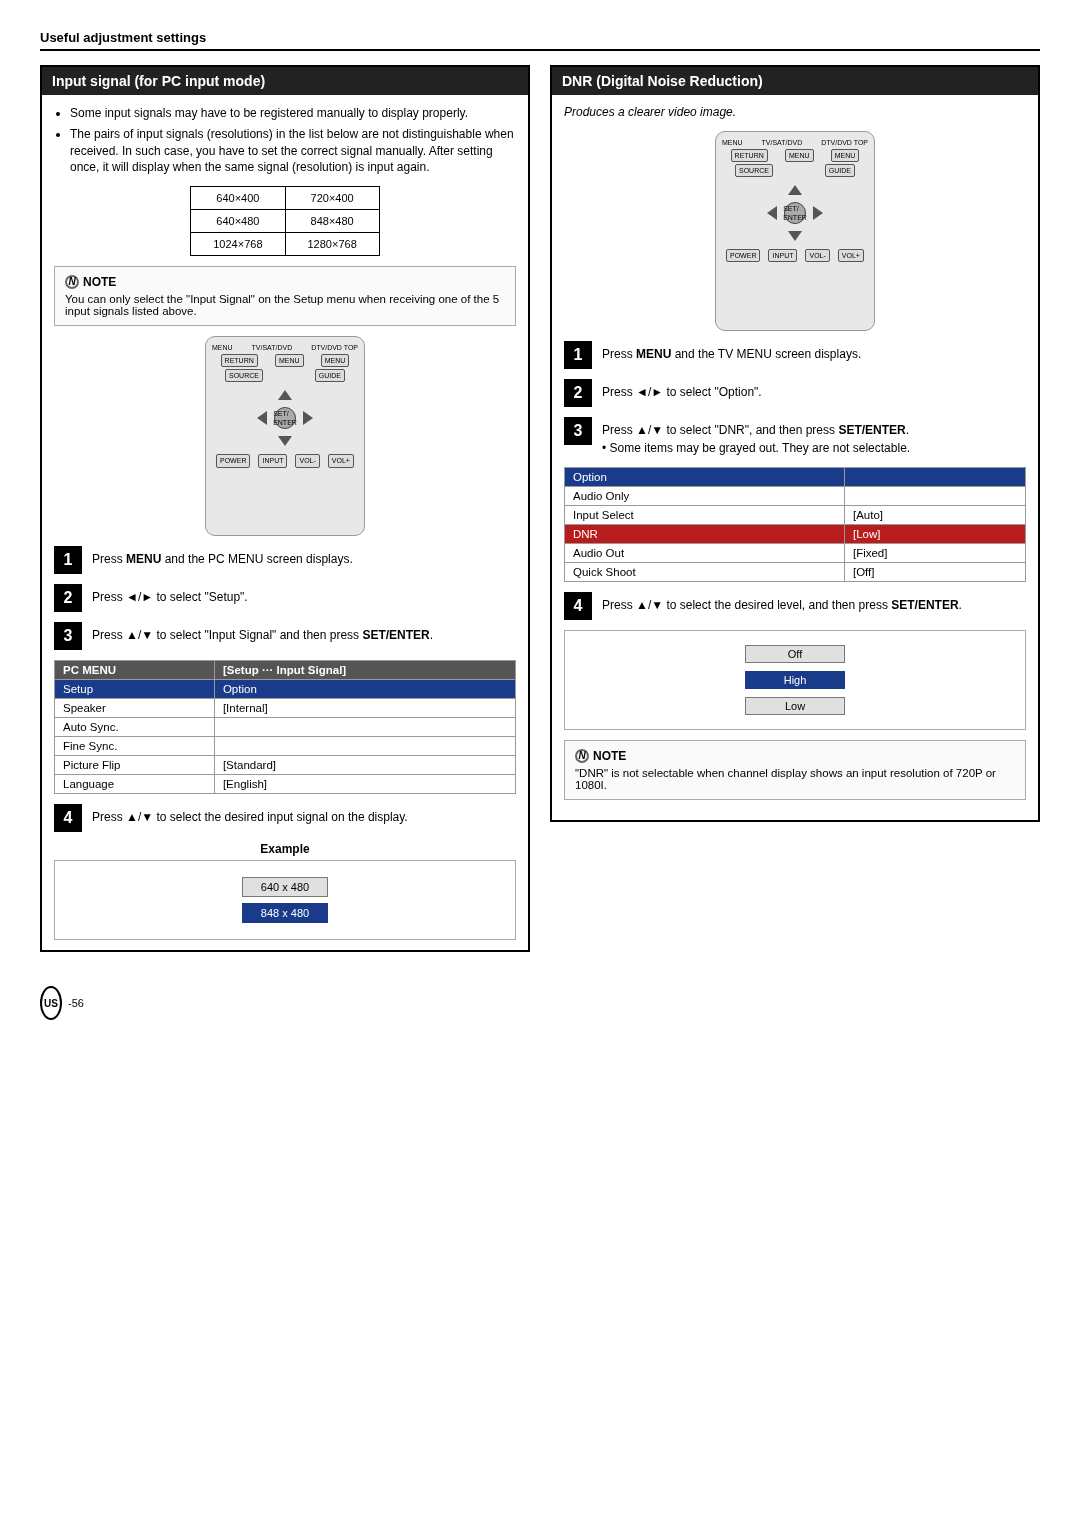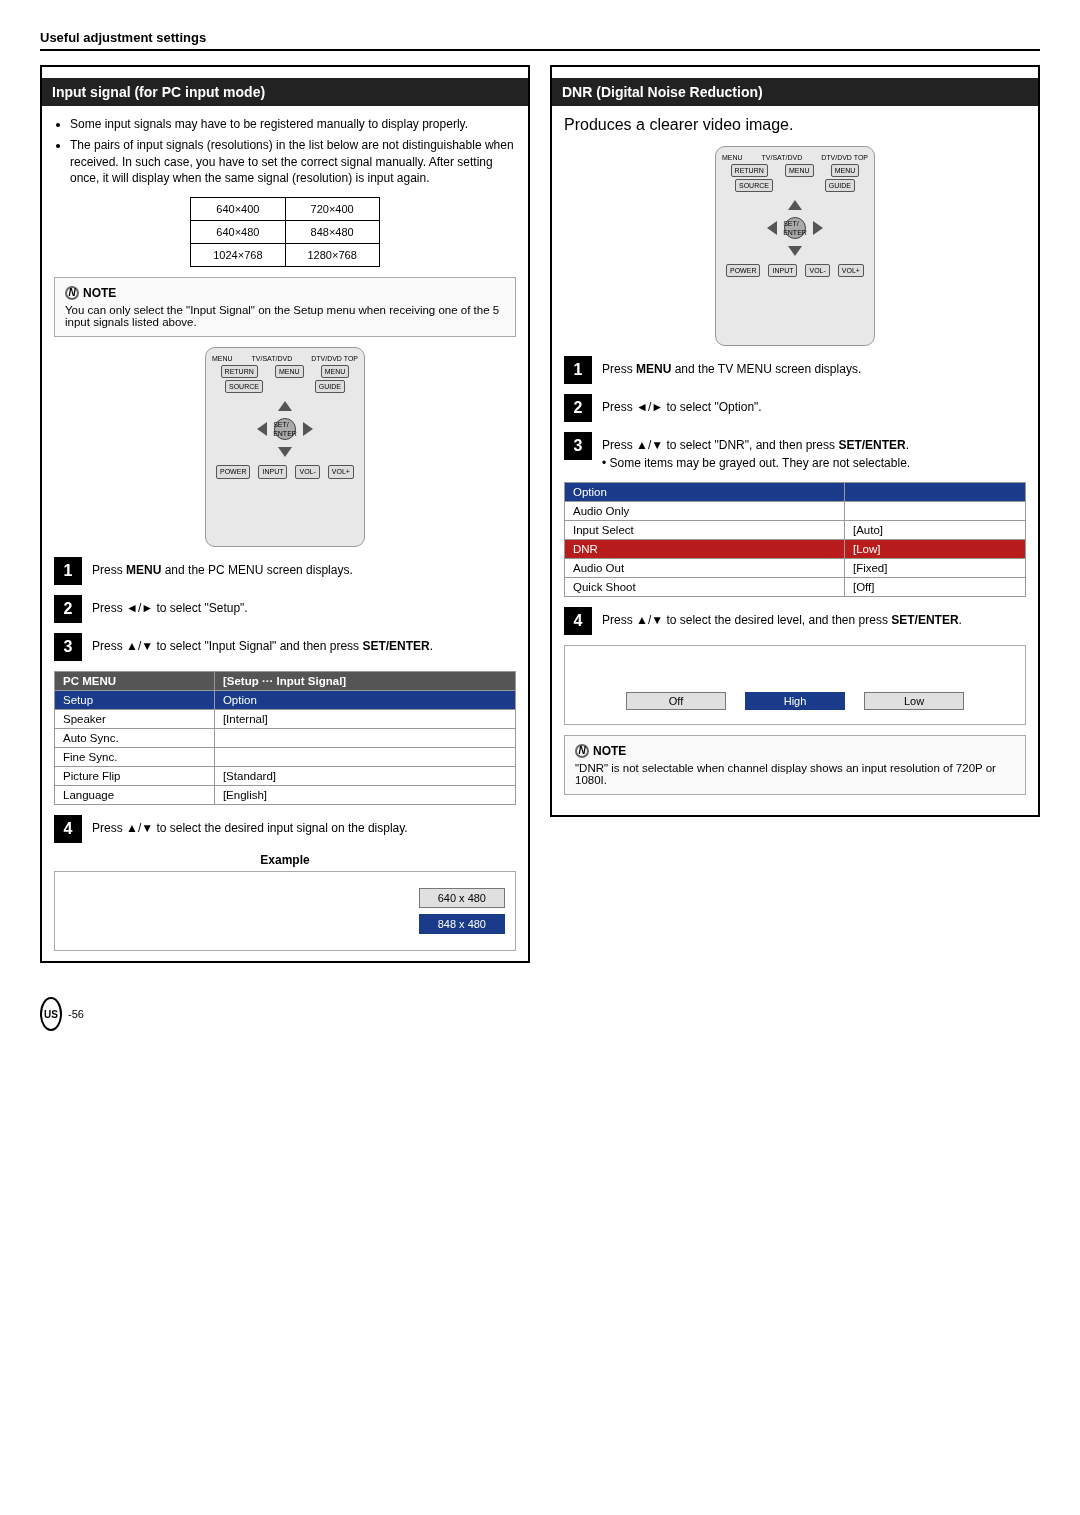--- a/index.html
+++ b/index.html
@@ -33,21 +33,20 @@
     .section-box {
       border: 2px solid #000;
       margin-bottom: 14px;
     }
     .section-box-header {
       background: #222;
       color: #fff;
       font-weight: bold;
       font-size: 14px;
       padding: 6px 10px;
-      margin-top: 11px;
     }
     .section-box-body {
       padding: 10px 12px;
     }
 
     .bullet-list {
       margin-left: 16px;
       margin-bottom: 10px;
     }
     .bullet-list li {
@@ -236,21 +235,21 @@
       font-size: 12px;
     }
 
     .example-box {
       border: 1px solid #aaa;
       padding: 14px 10px;
       margin-top: 4px;
       min-height: 80px;
       display: flex;
       flex-direction: column;
-      align-items: flex-end;
+      align-items: center;
       justify-content: center;
       gap: 6px;
     }
     .example-res-bar {
       border: 1px solid #777;
       padding: 3px 18px;
       font-size: 11px;
       background: #e0e0e0;
     }
     .example-res-bar.selected {
@@ -278,24 +277,24 @@
       background: #1a3a8a;
       color: #fff;
     }
 
     .level-box {
       border: 1px solid #aaa;
       padding: 14px 10px;
       margin-top: 6px;
       min-height: 80px;
       display: flex;
-      flex-direction: row;
-      align-items: flex-end;
+      flex-direction: column;
+      align-items: center;
       justify-content: center;
-      gap: 19px;
+      gap: 8px;
     }
     .level-bar {
       border: 1px solid #777;
       padding: 2px 30px;
       font-size: 11px;
       width: 100px;
       text-align: center;
       background: #e0e0e0;
     }
     .level-bar.selected {
@@ -472,21 +471,21 @@
 
         </div>
       </div>
     </div>
 
     <div class="right-col">
       <div class="section-box">
         <div class="section-box-header">DNR (Digital Noise Reduction)</div>
         <div class="section-box-body">
 
-          <p style="margin-bottom:12px;font-size:16px;">Produces a clearer video image.</p>
+          <p style="margin-bottom:12px;font-size:12px;font-style:italic;">Produces a clearer video image.</p>
 
           <div class="remote-img">
             <div class="remote-img-inner">
               <div class="remote-top-row">
                 <span>MENU</span>
                 <span>TV/SAT/DVD</span>
                 <span>DTV/DVD TOP</span>
               </div>
               <div class="remote-btn-row">
                 <span class="remote-btn">RETURN</span>

